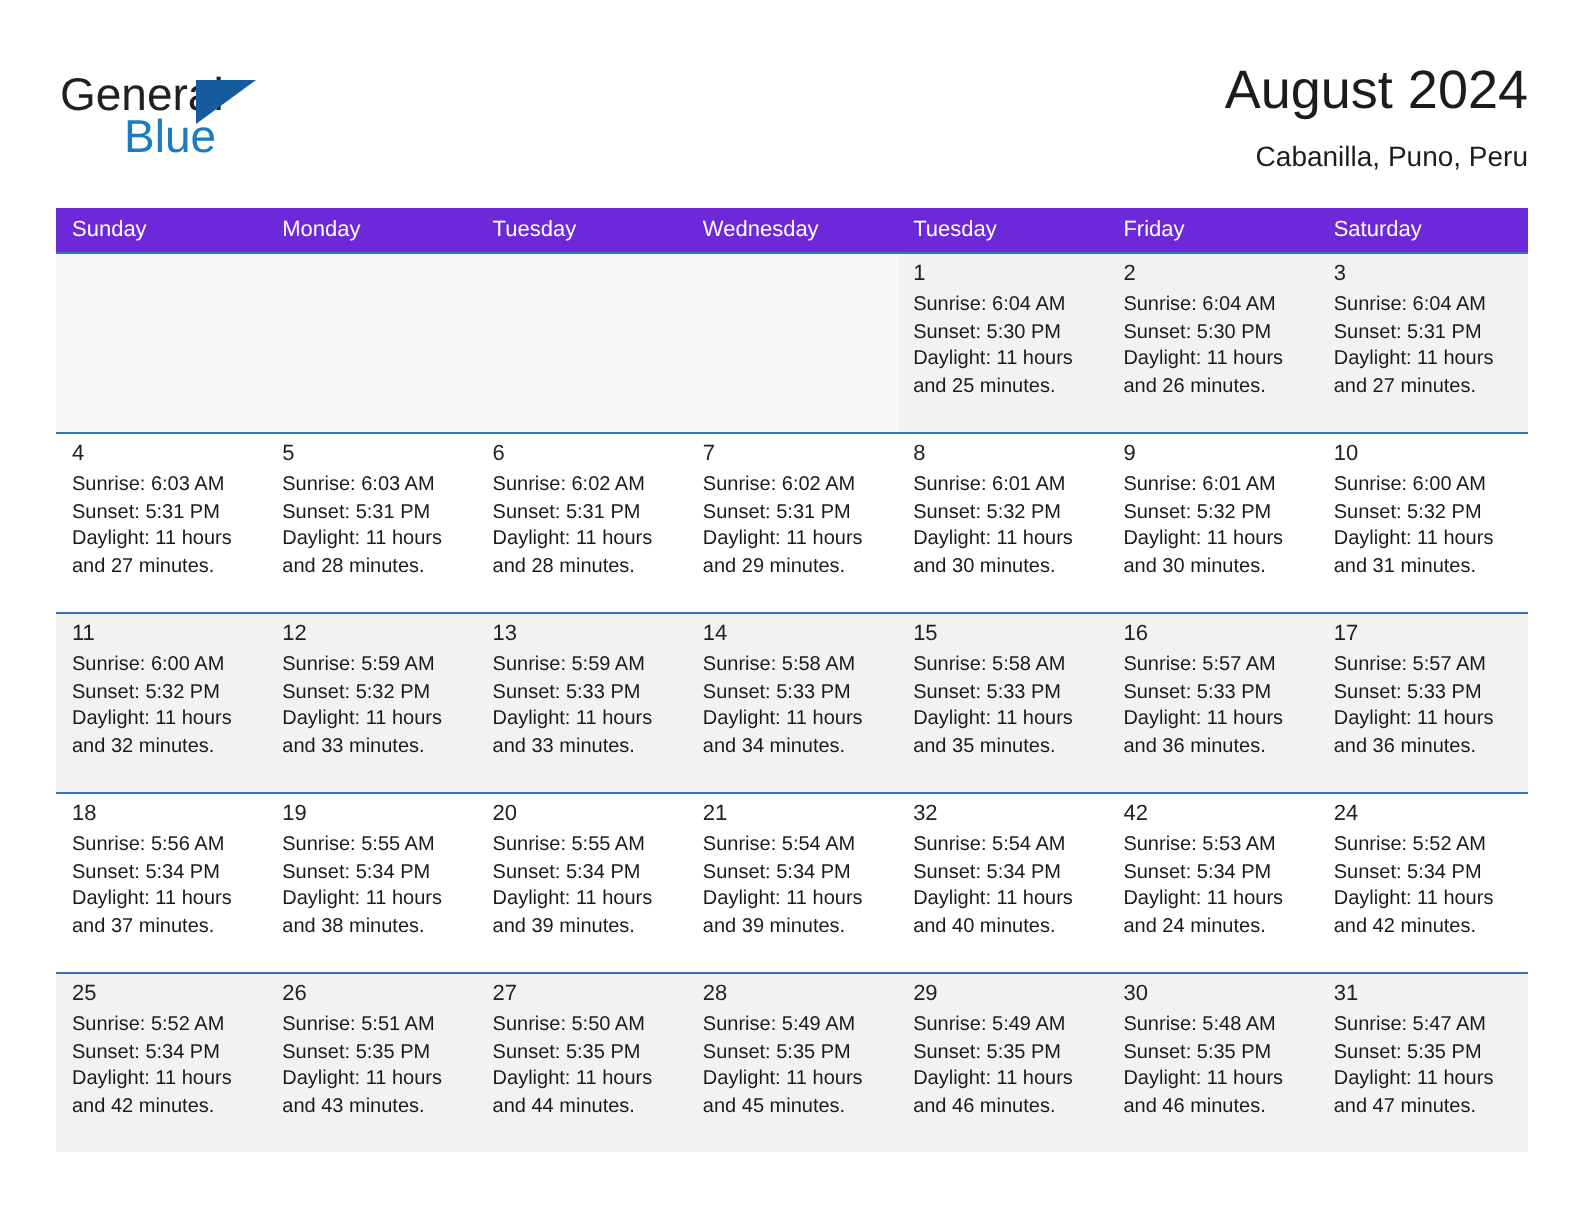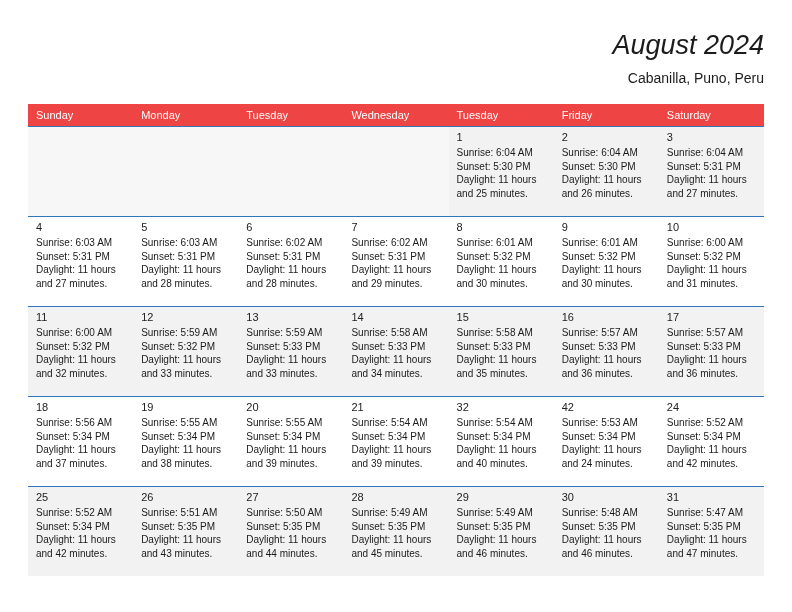--- a/index.html
+++ b/index.html
@@ -73,42 +73,41 @@
     top: 0;
     text-align: right;
   }
   .cal-title {
     font-size: 27px;
     color: #1c1c1c;
     line-height: 34px;
     white-space: nowrap;
     font-weight: normal;
     margin: 0;
-    font-style: italic;
   }
   .cal-location {
     font-size: 14px;
     color: #1c1c1c;
     line-height: 20px;
     margin-top: 6px;
     white-space: nowrap;
   }
 
   
   .calendar {
     position: absolute;
     left: 28px;
     top: 104px;
     width: 736px;
     border-collapse: collapse;
     table-layout: fixed;
   }
 
   .calendar thead th {
-    background: #ef4444;
+    background: #6d28d9;
     color: #ffffff;
     font-size: 11px;
     font-weight: normal;
     text-align: left;
     padding: 5px 0 5px 8px;
     height: 12px;
     line-height: 12px;
     border: none;
   }
 
@@ -150,20 +149,25 @@
     white-space: nowrap;
   }
 </style>
 </head>
 <body>
 
 <div class="page">
 
   <div class="header">
 
+    <div class="brand">
+      <span class="brand-general">General</span>
+      <span class="brand-triangle"></span>
+      <span class="brand-blue">Blue</span>
+    </div>
 
     <div class="title-block">
       <h1 class="cal-title">August 2024</h1>
       <div class="cal-location">Cabanilla, Puno, Peru</div>
     </div>
 
   </div>
 
   <table class="calendar">
     <thead>

